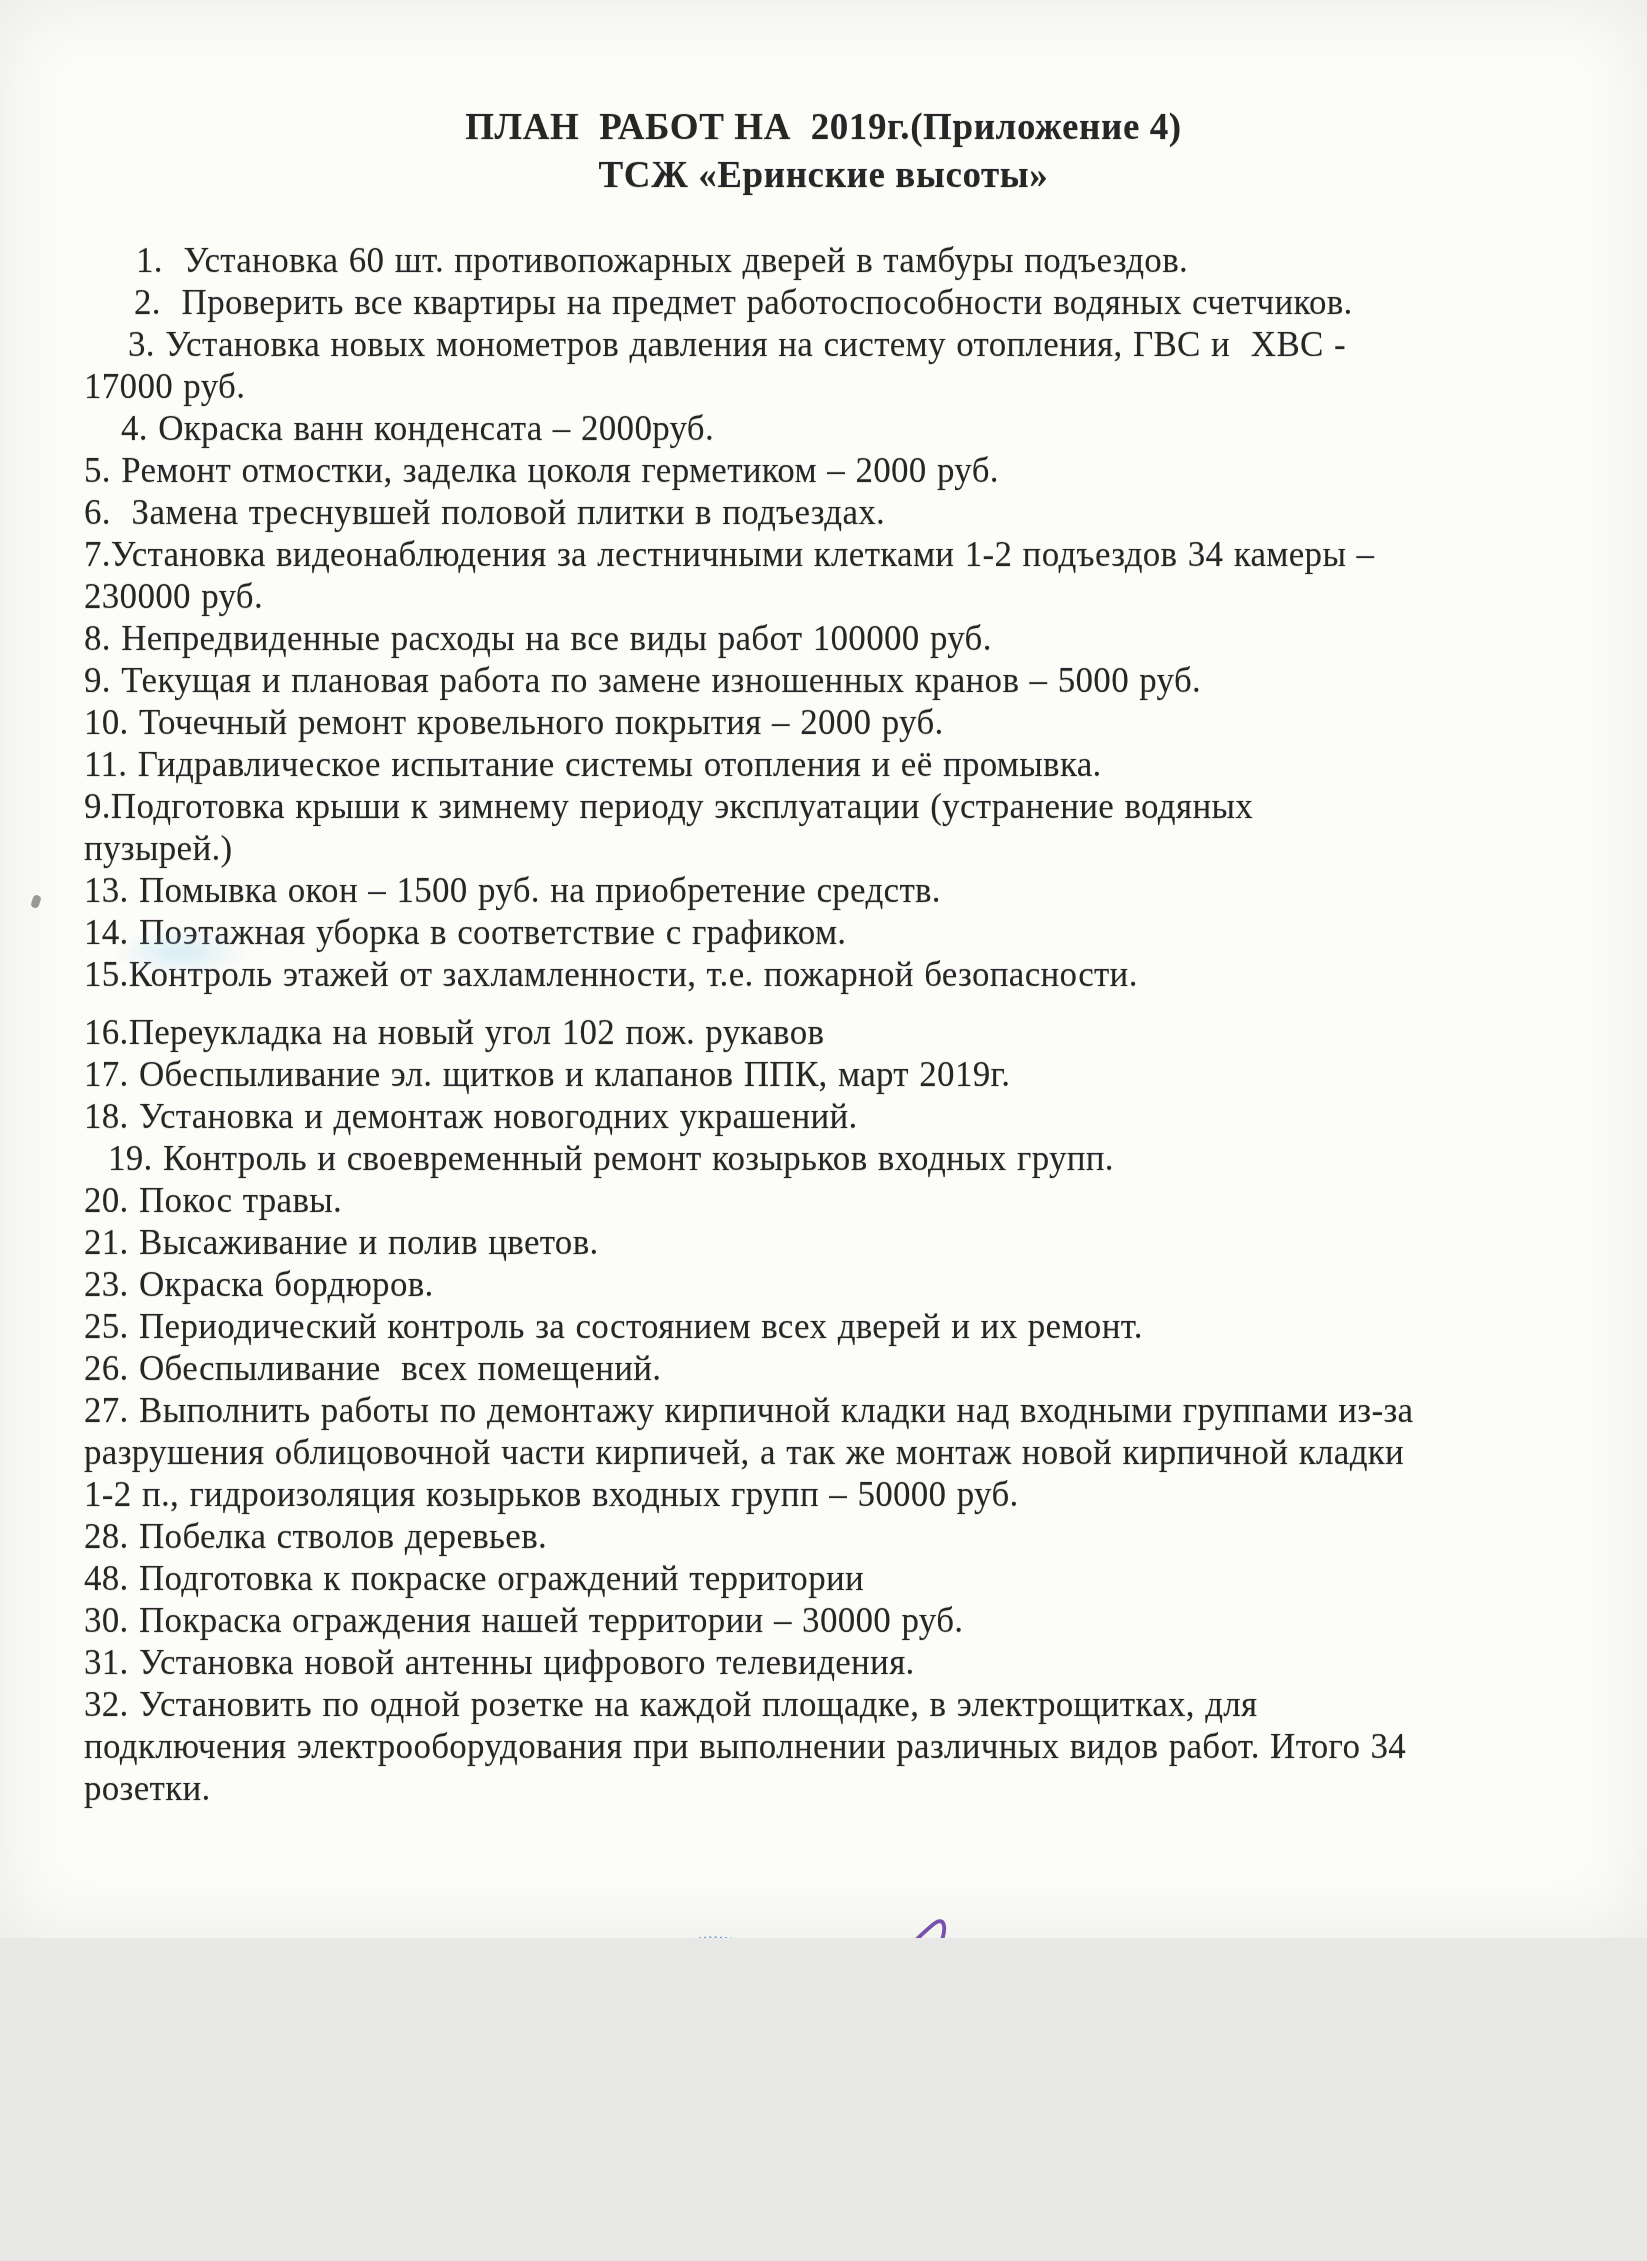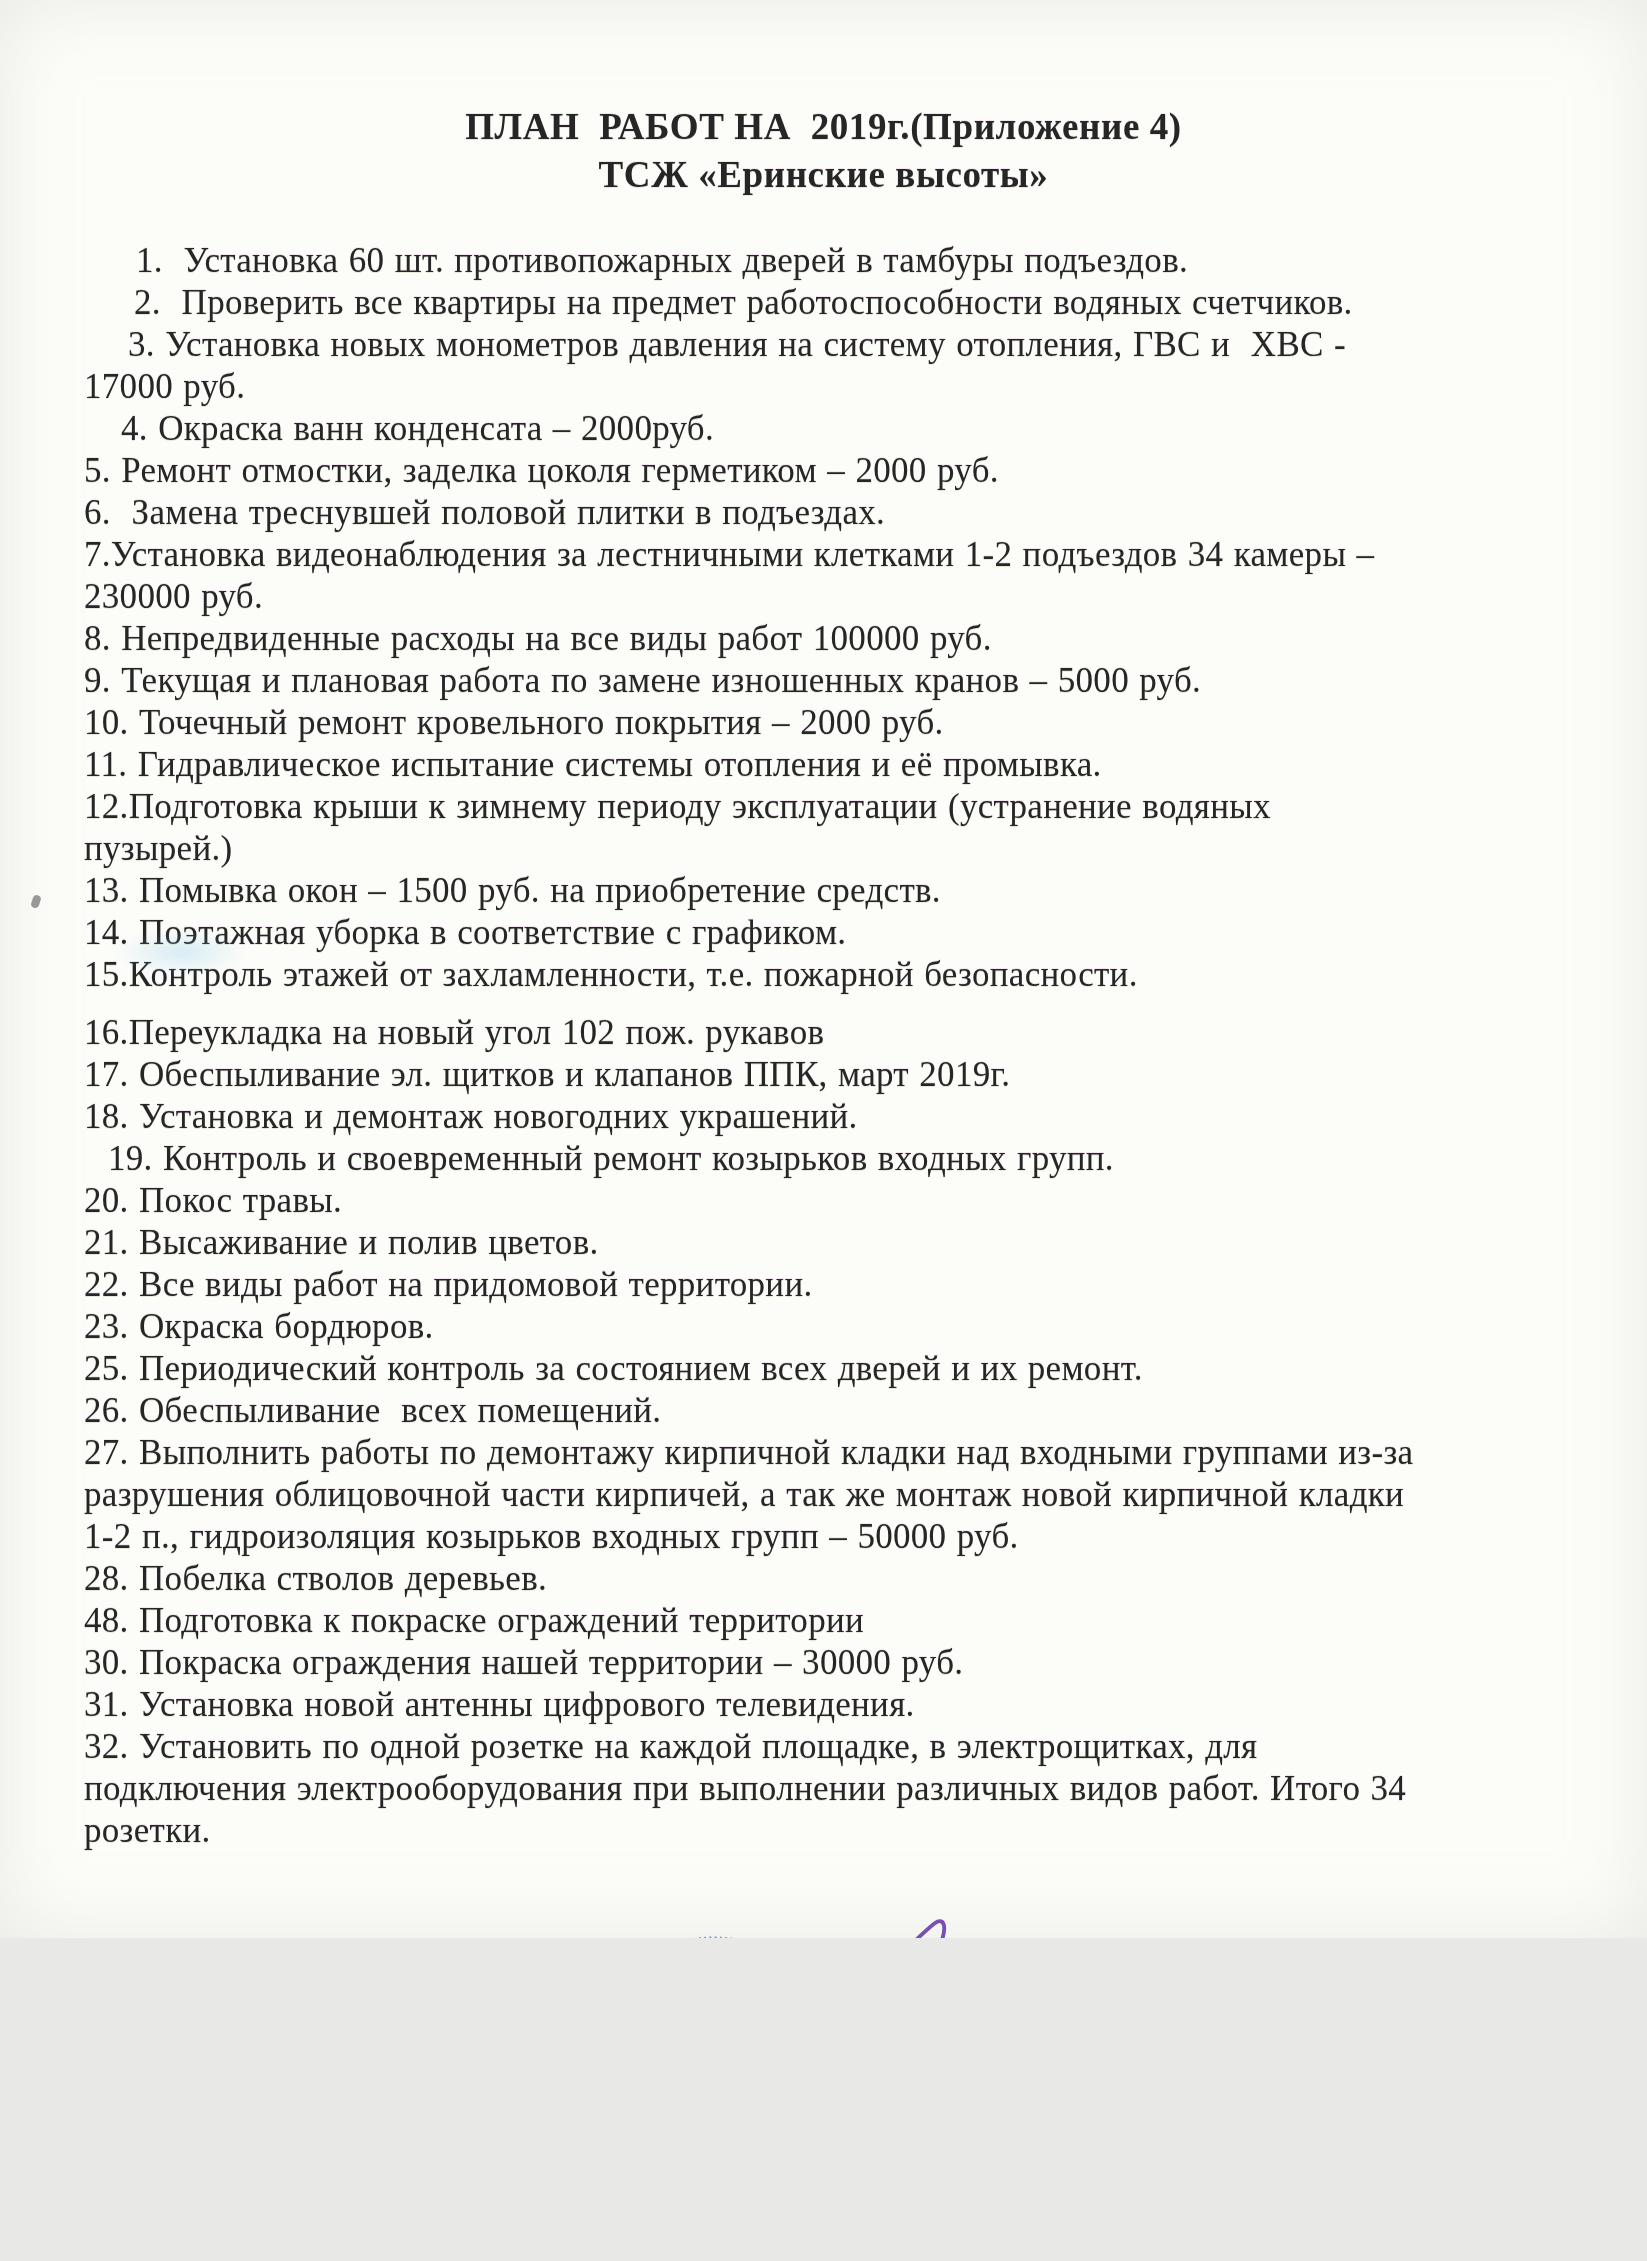--- a/index.html
+++ b/index.html
@@ -80,32 +80,31 @@
 17000 руб.</p>
       <p class="item" style="text-indent: 37px;">4. Окраска ванн конденсата – 2000руб.</p>
       <p class="item" style="text-indent: 0px;">5. Ремонт отмостки, заделка цоколя герметиком – 2000 руб.</p>
       <p class="item" style="text-indent: 0px;">6.  Замена треснувшей половой плитки в подъездах.</p>
       <p class="item" style="text-indent: 0px;">7.Установка видеонаблюдения за лестничными клетками 1-2 подъездов 34 камеры –
 230000 руб.</p>
       <p class="item" style="text-indent: 0px;">8. Непредвиденные расходы на все виды работ 100000 руб.</p>
       <p class="item" style="text-indent: 0px;">9. Текущая и плановая работа по замене изношенных кранов – 5000 руб.</p>
       <p class="item" style="text-indent: 0px;">10. Точечный ремонт кровельного покрытия – 2000 руб.</p>
       <p class="item" style="text-indent: 0px;">11. Гидравлическое испытание системы отопления и её промывка.</p>
-      <p class="item" style="text-indent: 0px;">12.Подготовка крыши к зимнему периоду эксплуатации (устранение водяных
+      <p class="item" style="text-indent: 0px;">9.Подготовка крыши к зимнему периоду эксплуатации (устранение водяных
 пузырей.)</p>
       <p class="item" style="text-indent: 0px;">13. Помывка окон – 1500 руб. на приобретение средств.</p>
       <p class="item" style="text-indent: 0px;">14. Поэтажная уборка в соответствие с графиком.</p>
       <p class="item" style="text-indent: 0px;">15.Контроль этажей от захламленности, т.е. пожарной безопасности.</p>
       <p class="item" style="text-indent: 0px; margin-top: 16px;">16.Переукладка на новый угол 102 пож. рукавов</p>
       <p class="item" style="text-indent: 0px;">17. Обеспыливание эл. щитков и клапанов ППК, март 2019г.</p>
       <p class="item" style="text-indent: 0px;">18. Установка и демонтаж новогодних украшений.</p>
       <p class="item" style="text-indent: 0px; margin-left: 24px;">19. Контроль и своевременный ремонт козырьков входных групп.</p>
       <p class="item" style="text-indent: 0px;">20. Покос травы.</p>
       <p class="item" style="text-indent: 0px;">21. Высаживание и полив цветов.</p>
-      <p class="item" style="text-indent: 0px;">22. Все виды работ на придомовой территории.</p>
       <p class="item" style="text-indent: 0px;">23. Окраска бордюров.</p>
       <p class="item" style="text-indent: 0px;">25. Периодический контроль за состоянием всех дверей и их ремонт.</p>
       <p class="item" style="text-indent: 0px;">26. Обеспыливание  всех помещений.</p>
       <p class="item" style="text-indent: 0px;">27. Выполнить работы по демонтажу кирпичной кладки над входными группами из-за
 разрушения облицовочной части кирпичей, а так же монтаж новой кирпичной кладки
 1-2 п., гидроизоляция козырьков входных групп – 50000 руб.</p>
       <p class="item" style="text-indent: 0px;">28. Побелка стволов деревьев.</p>
       <p class="item" style="text-indent: 0px;">48. Подготовка к покраске ограждений территории</p>
       <p class="item" style="text-indent: 0px;">30. Покраска ограждения нашей территории – 30000 руб.</p>
       <p class="item" style="text-indent: 0px;">31. Установка новой антенны цифрового телевидения.</p>

